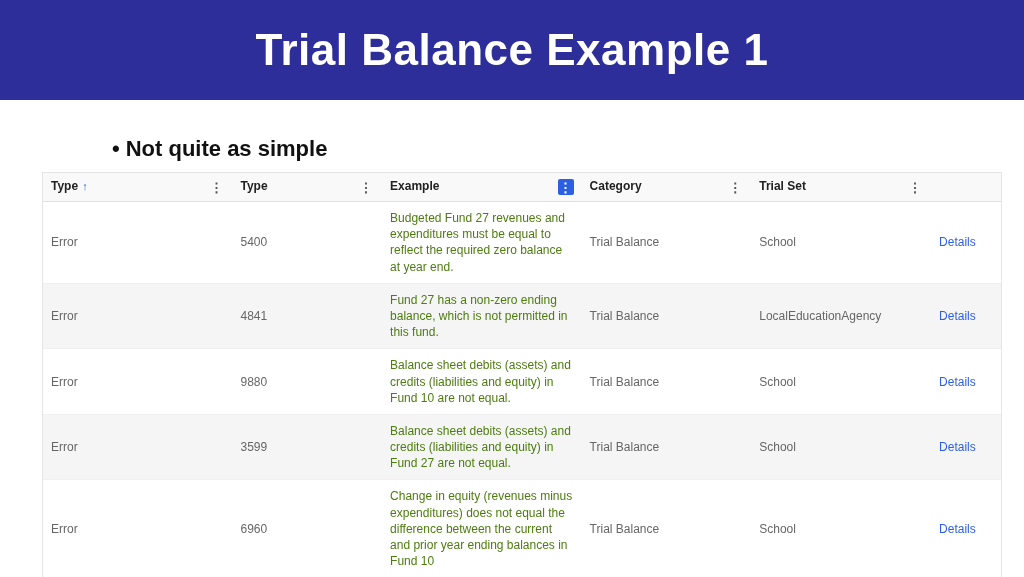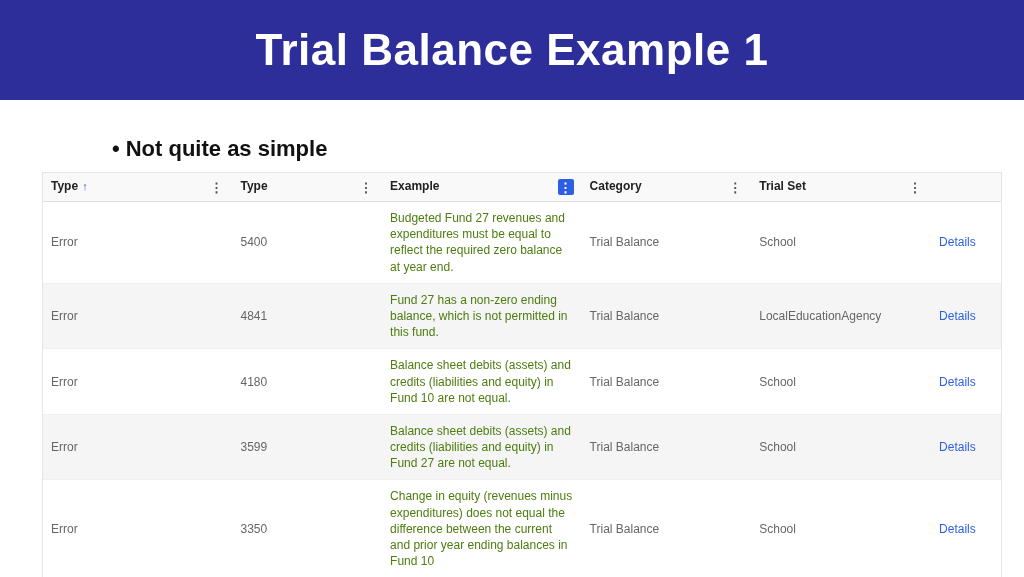--- a/index.html
+++ b/index.html
@@ -170,37 +170,37 @@
         <tr>
           <td>Error</td>
           <td>4841</td>
           <td class="msg">Fund 27 has a non-zero ending balance, which is not permitted in this fund.</td>
           <td>Trial Balance</td>
           <td>LocalEducationAgency</td>
           <td><a href="#" class="details">Details</a></td>
         </tr>
         <tr>
           <td>Error</td>
-          <td>4180</td>
+          <td>9880</td>
           <td class="msg">Balance sheet debits (assets) and credits (liabilities and equity) in Fund 10 are not equal.</td>
           <td>Trial Balance</td>
           <td>School</td>
           <td><a href="#" class="details">Details</a></td>
         </tr>
         <tr>
           <td>Error</td>
           <td>3599</td>
           <td class="msg">Balance sheet debits (assets) and credits (liabilities and equity) in Fund 27 are not equal.</td>
           <td>Trial Balance</td>
           <td>School</td>
           <td><a href="#" class="details">Details</a></td>
         </tr>
         <tr>
           <td>Error</td>
-          <td>3350</td>
+          <td>6960</td>
           <td class="msg">Change in equity (revenues minus expenditures) does not equal the difference between the current and prior year ending balances in Fund 10</td>
           <td>Trial Balance</td>
           <td>School</td>
           <td><a href="#" class="details">Details</a></td>
         </tr>
       </tbody>
     </table>
   </div>
 </div>
 

